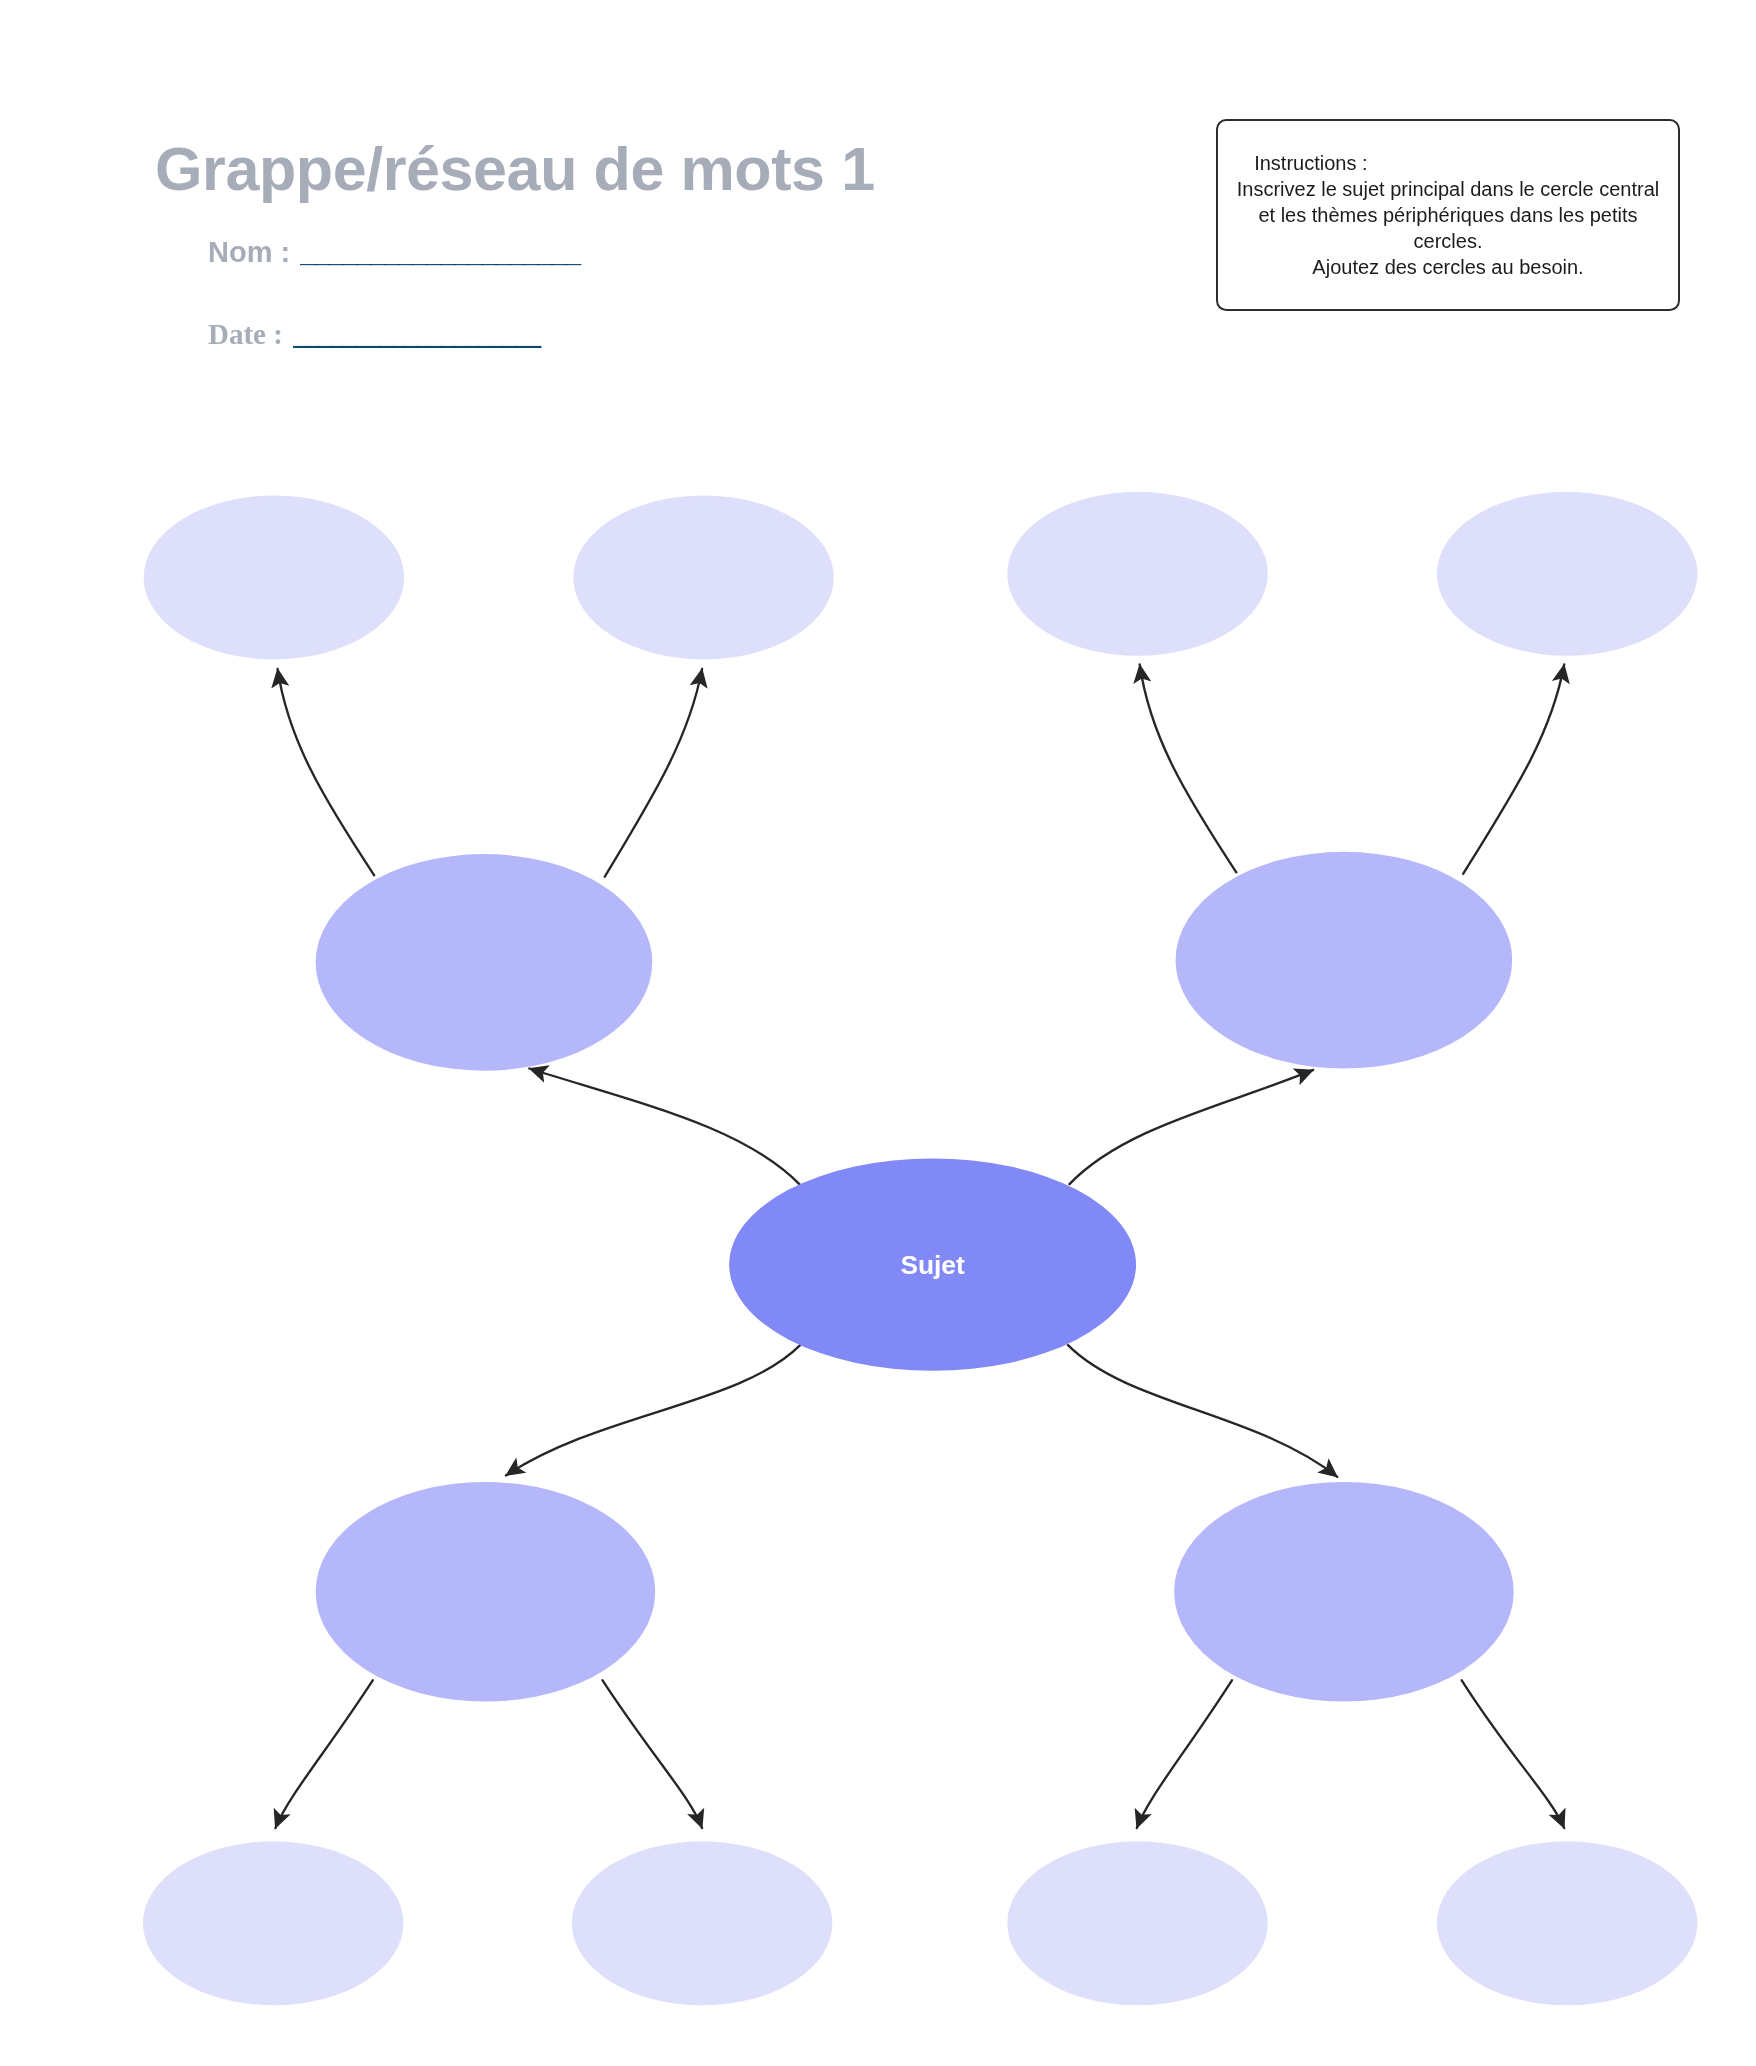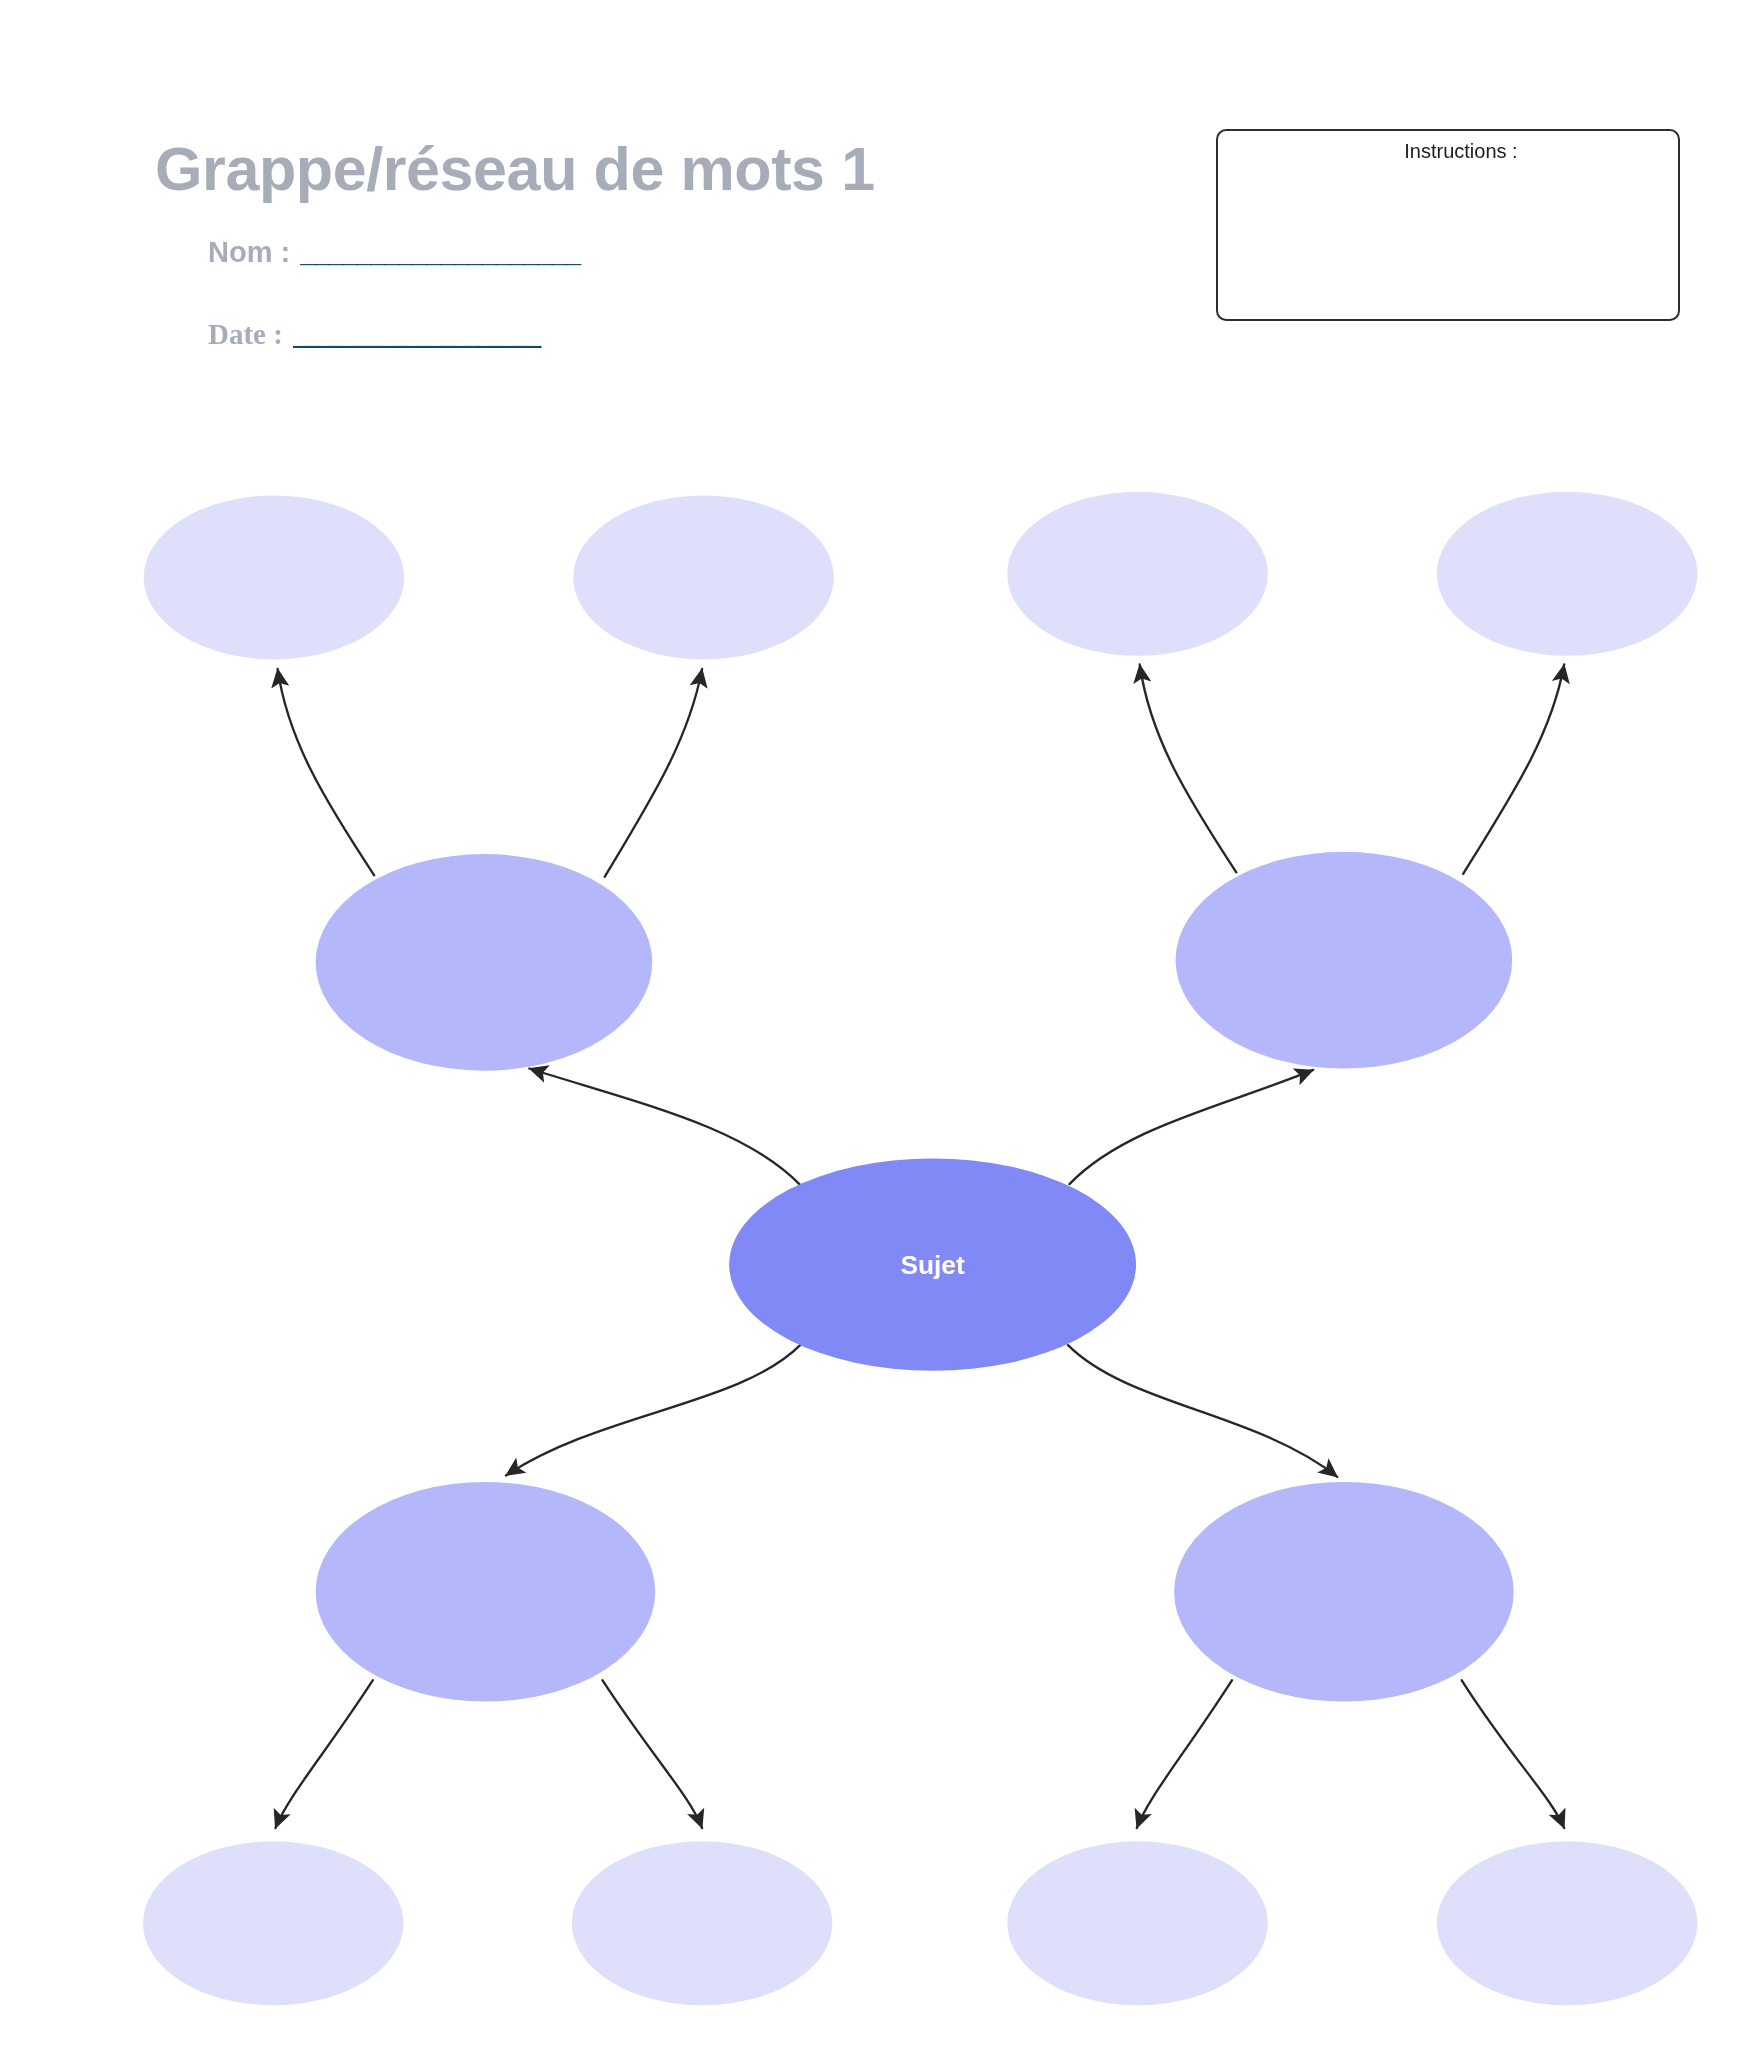--- a/index.html
+++ b/index.html
@@ -61,29 +61,29 @@
     overflow: hidden;
     white-space: nowrap;
   }
   #line-nom  { width: 360px; }
   #line-date { width: 366px; }
 
   
   #instructions-box {
     position: absolute;
     left: 1216px;
-    top: 129px;
+    top: 119px;
     width: 464px;
     height: 192px;
     box-sizing: border-box;
     border: 2.2px solid #2d2d2d;
     border-radius: 10.2px;
     background: #ffffff;
     display: flex;
-    flex-direction: row;
+    flex-direction: column;
     align-items: center;
     justify-content: center;
     padding: 7.3px 10.2px;
   }
   #instructions-title {
     font-size: 20px;
     color: #1c1c1c;
     line-height: 1.30;
     align-self: flex-start;
     margin-left: 26px;
@@ -131,20 +131,21 @@
     <span class="field-line" id="line-nom">____________________</span>
   </div>
 
   <div class="field-row" id="field-date">
     <span class="field-label">Date :</span>
     <span class="field-line" id="line-date">____________________</span>
   </div>
 
   <div id="instructions-box">
     <div id="instructions-title">Instructions :</div>
+    <div id="instructions-body">Inscrivez le sujet principal dans le cercle central et les thèmes périphériques dans les petits cercles.<br>Ajoutez des cercles au besoin.</div>
   </div>
 
 </div>
 
 <div id="diagram">
   <svg id="diagram-svg" viewBox="0 0 2400 2823">
     <defs>
       <marker id="arrow-up" viewBox="0 0 12 12" refX="10.5" refY="6" markerWidth="9" markerHeight="9" orient="auto-start-reverse">
         <path d="M 0 0.8 L 11 6 L 0 11.2 L 2.4 6 Z" fill="#262626"></path>
       </marker>

